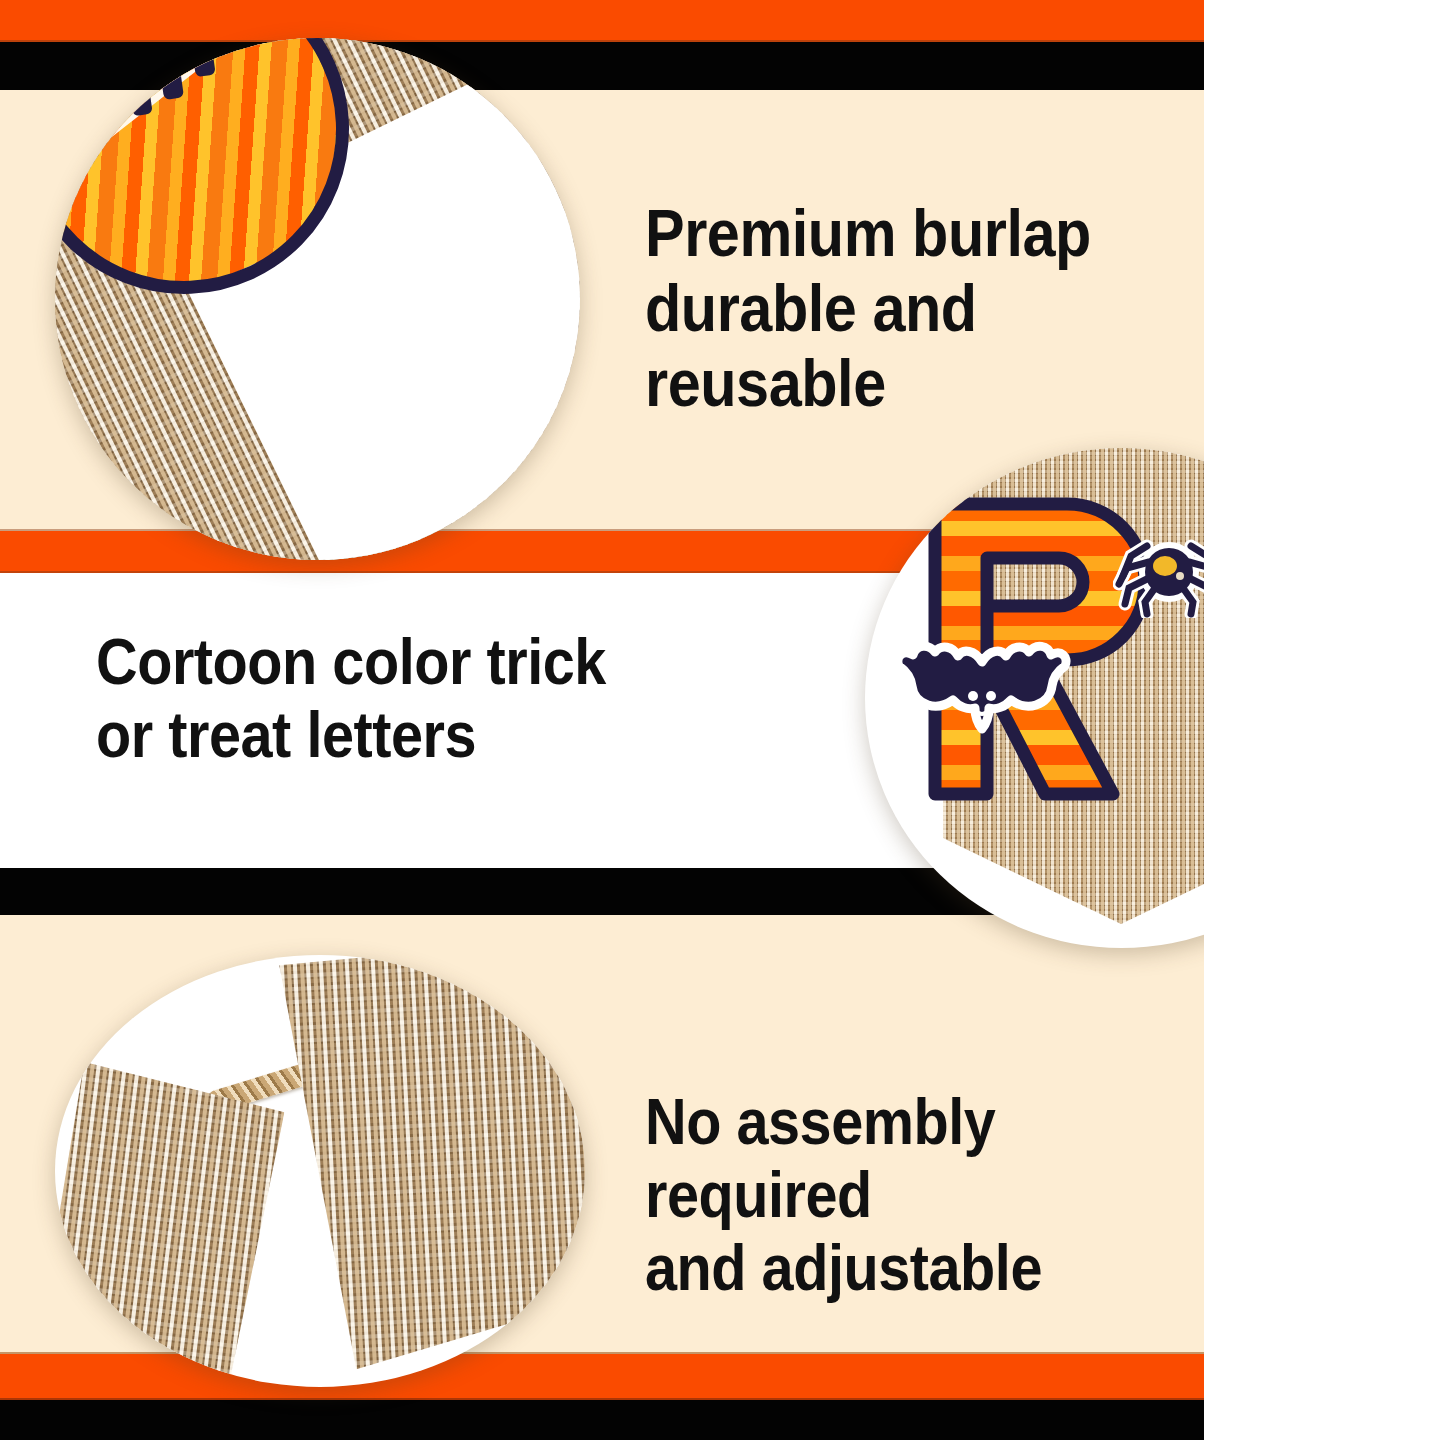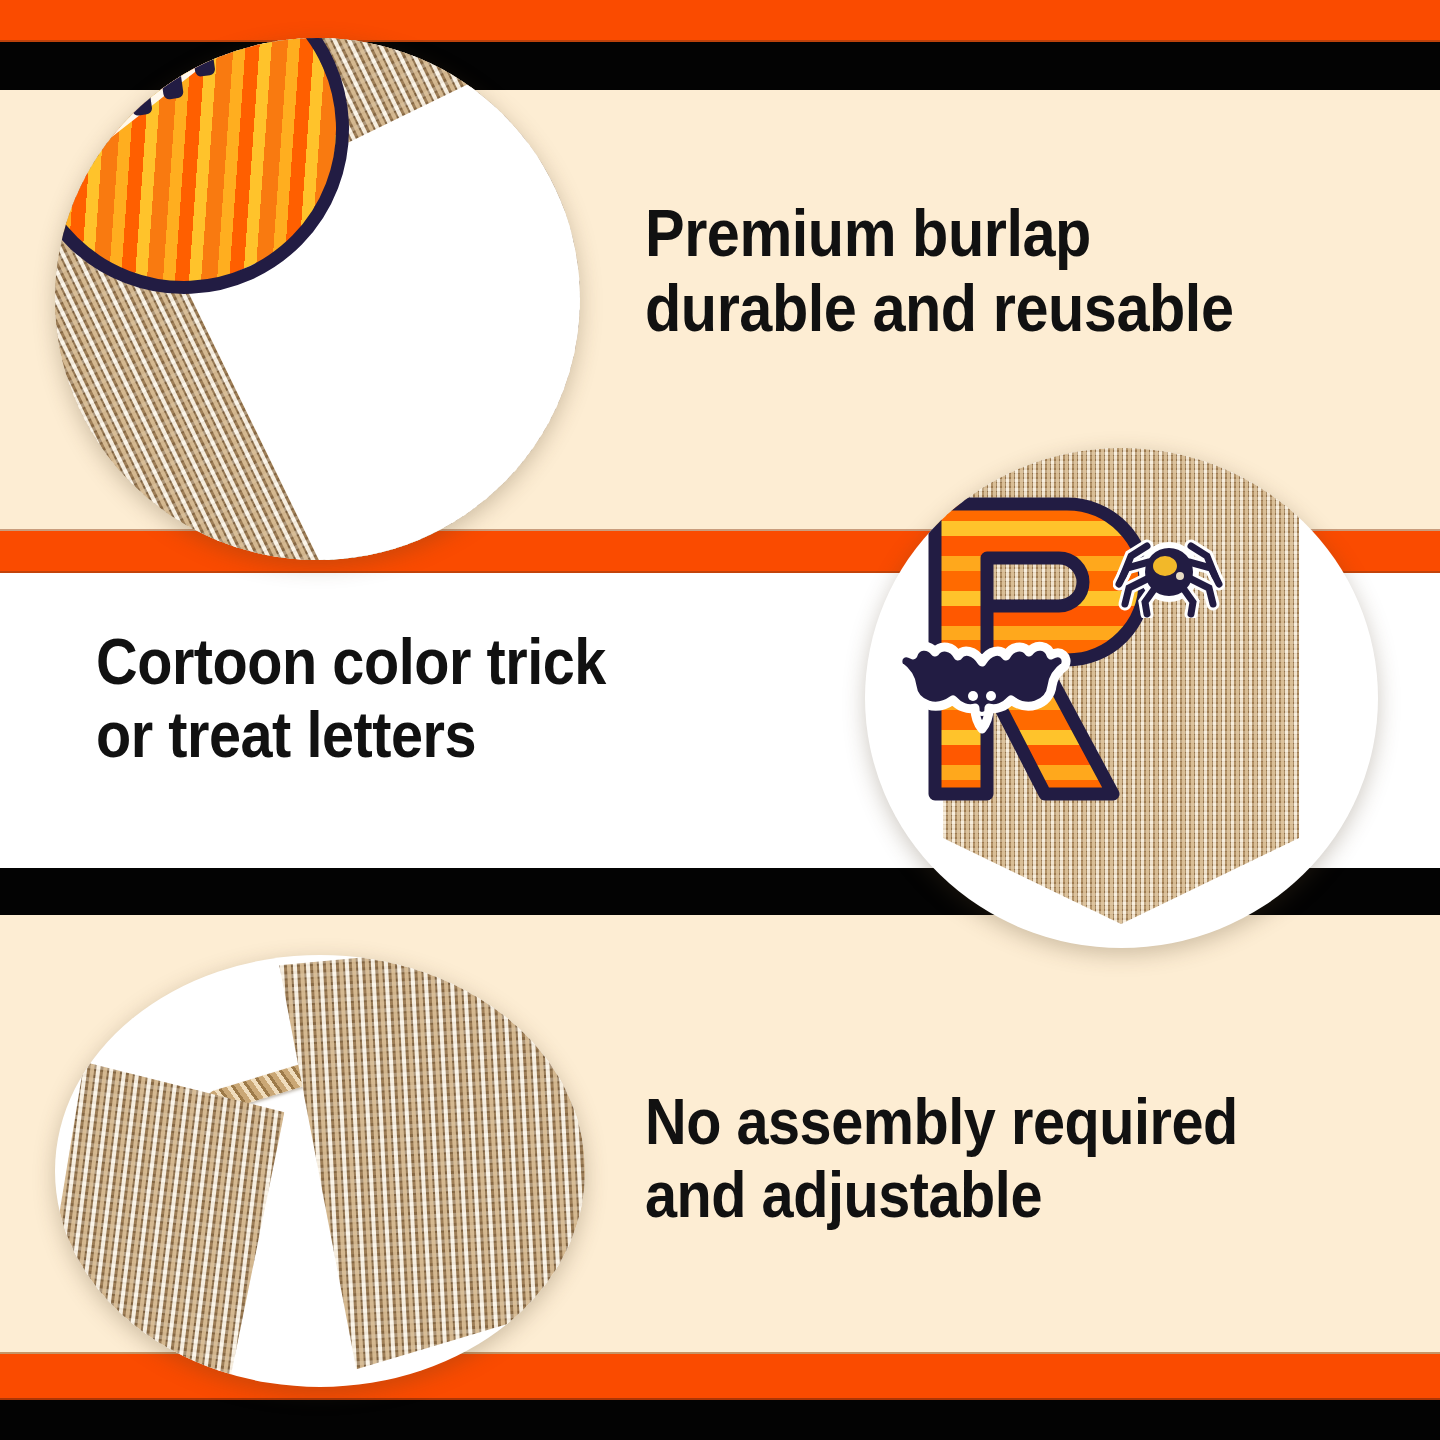--- a/index.html
+++ b/index.html
@@ -1,18 +1,18 @@
 <!DOCTYPE html>
 <html><head>
 <meta charset="utf-8">
 <style>
   html,body{margin:0;padding:0;background:#fff;}
   body{font-family:"Liberation Sans","DejaVu Sans",sans-serif;}
 
-  .page{position:relative;width:1440px;height:1440px;overflow:hidden;background:#4d7c0f;}
+  .page{position:relative;width:1204px;height:1440px;overflow:hidden;background:#4d7c0f;}
 
   
   .band{position:absolute;left:0;width:1440px;}
   .band-orange-top{top:0;height:42px;background:#FA4B00;}
   .band-black-top{top:42px;height:48px;background:#030303;}
   .band-cream-1{top:90px;height:441px;background:#FDEDD3;}
   .band-orange-mid{top:531px;height:42px;background:#FA4B00;}
   .band-white-mid{top:573px;height:295px;background:#FFFFFF;}
   .band-black-mid{top:868px;height:47px;background:#030303;}
   .band-cream-2{top:915px;height:439px;background:#FDEDD3;}

